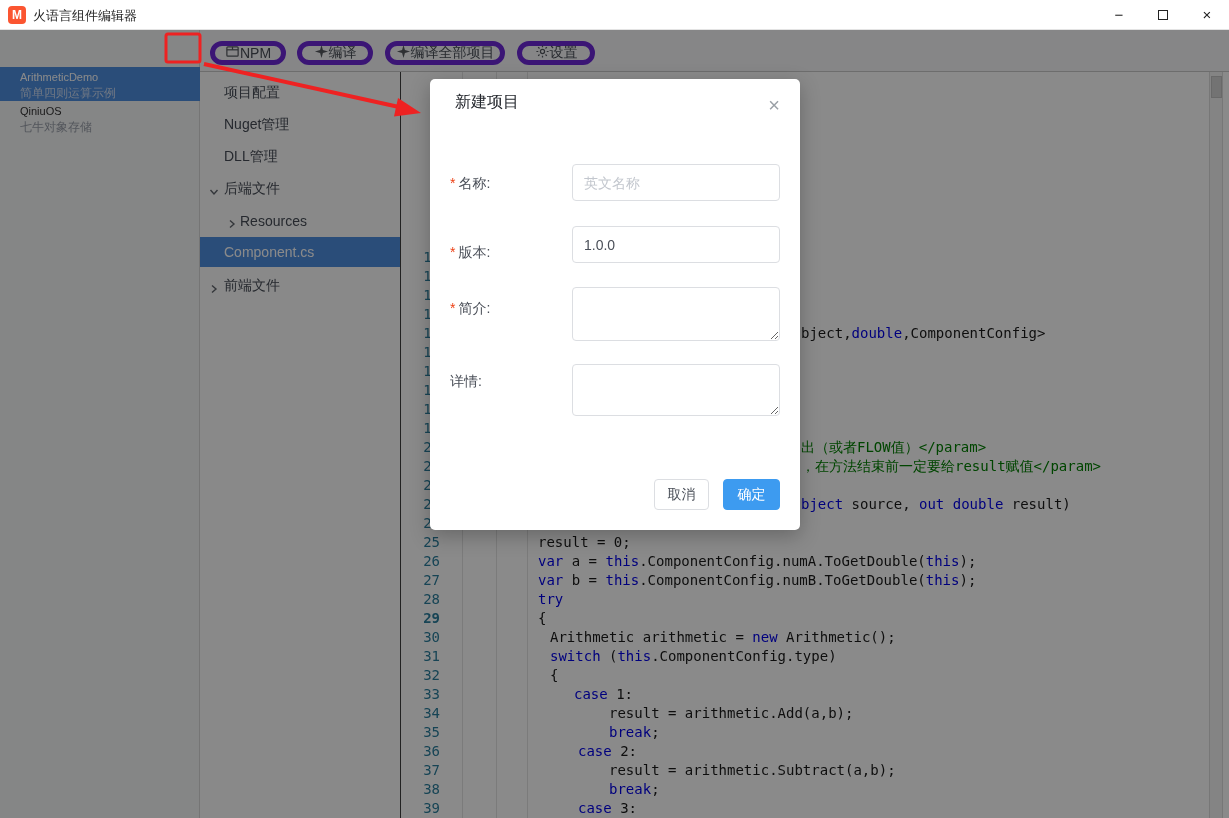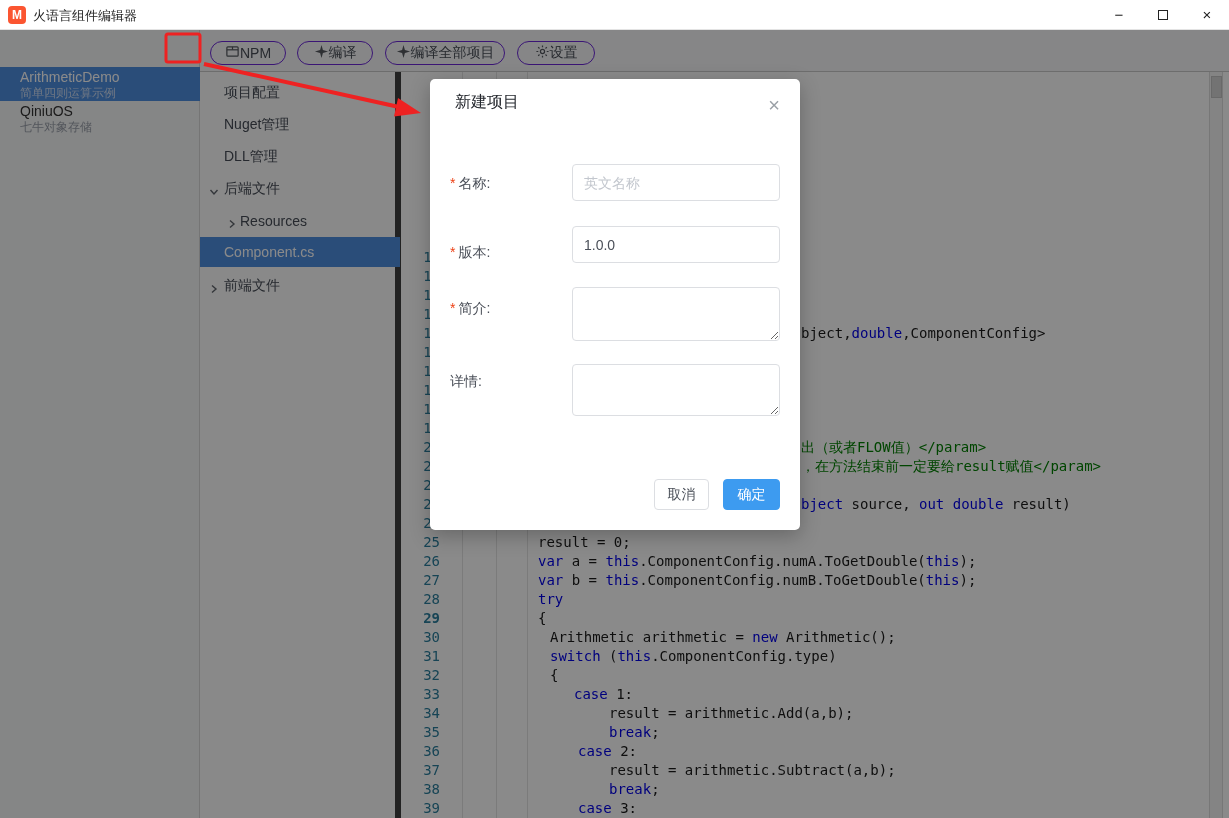--- a/index.html
+++ b/index.html
@@ -17,37 +17,37 @@
             color:#222; font-size:15px; cursor:default; }
   .wb-min { right:88px; } .wb-max { right:44px; } .wb-close { right:0; }
   .wb-max .box { display:inline-block; width:10px; height:10px; border:1px solid #222; margin-top:9px; }
 
   
   .projects { position:absolute; left:0; top:30px; width:200px; height:788px; background:#f6f7f8;
               border-right:1px solid #d9d9d9; }
   .proj-header { position:absolute; left:20px; top:40px; font-size:15px; color:#3f4550; }
   .ph-icon { position:absolute; top:38px; width:22px; height:22px; color:#5a5a5a; }
   .project-item { position:absolute; left:0; width:200px; height:34px; padding:2px 0 0 20px; cursor:default; }
-  .project-item .ttl { font-size:14px; color:#333; line-height:17px; }
+  .project-item .ttl { font-size:11px; color:#333; line-height:17px; }
   .project-item .dsc { font-size:12px; color:#9aa0aa; line-height:14px; }
   .project-item.sel { background:#4f8fe0; }
   .project-item.sel .ttl { color:#fff; }
   .project-item.sel .dsc { color:#cddcf2; }
 
   
   .toolbar { position:absolute; left:200px; top:30px; width:1029px; height:42px; background:#f7f8fa;
              border-bottom:1px solid #c9c9c9; }
-  .tbtn { position:absolute; top:11px; height:24px; border:1px solid #6d28d9; border-radius:13px;
+  .tbtn { position:absolute; top:11px; height:24px; border:5px solid #6d28d9; border-radius:13px;
           background:#f7f8fa; color:#4a4f58; font-size:14px; display:flex; align-items:center;
           justify-content:center; gap:0; cursor:default; }
   .tbtn svg { flex:0 0 auto; }
 
   
   .filetree { position:absolute; left:200px; top:72px; width:201px; height:746px; background:#fdfdfd;
-              border-right:6px solid #404040; }
+              border-right:1px solid #404040; }
   .fitem { position:absolute; left:0; width:200px; height:32px; font-size:14px; color:#474d57;
            display:flex; align-items:center; cursor:default; }
   .fitem .lbl { margin-left:24px; }
   .fitem.ind .lbl { margin-left:40px; }
   .fitem .chev { position:absolute; width:10px; height:10px; }
   .fitem.sel { background:#4f8fe0; height:30px; }
   .fitem.sel .lbl { color:#fff; }
 
   
   .editor { position:absolute; left:401px; top:72px; width:828px; height:746px; background:#fff; }

